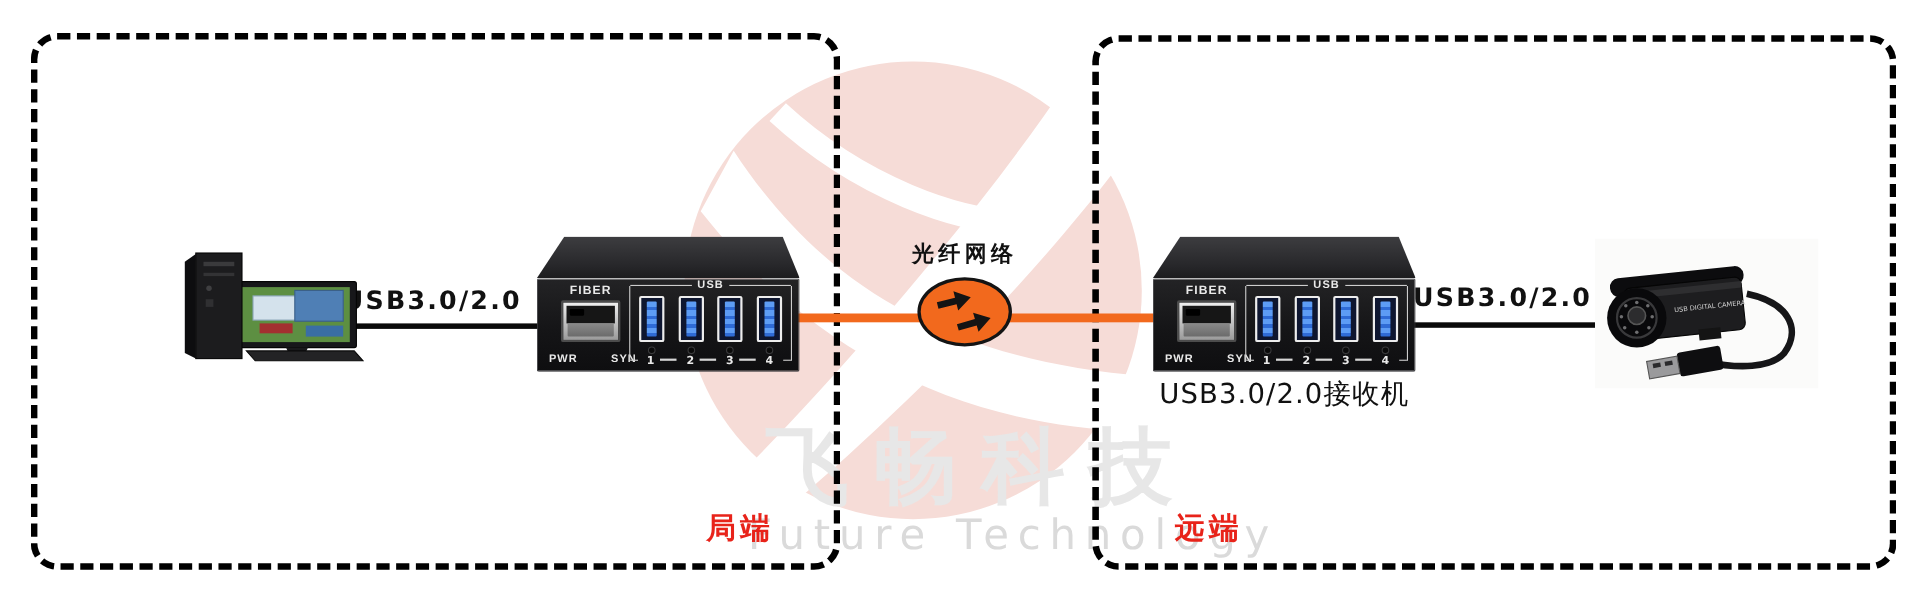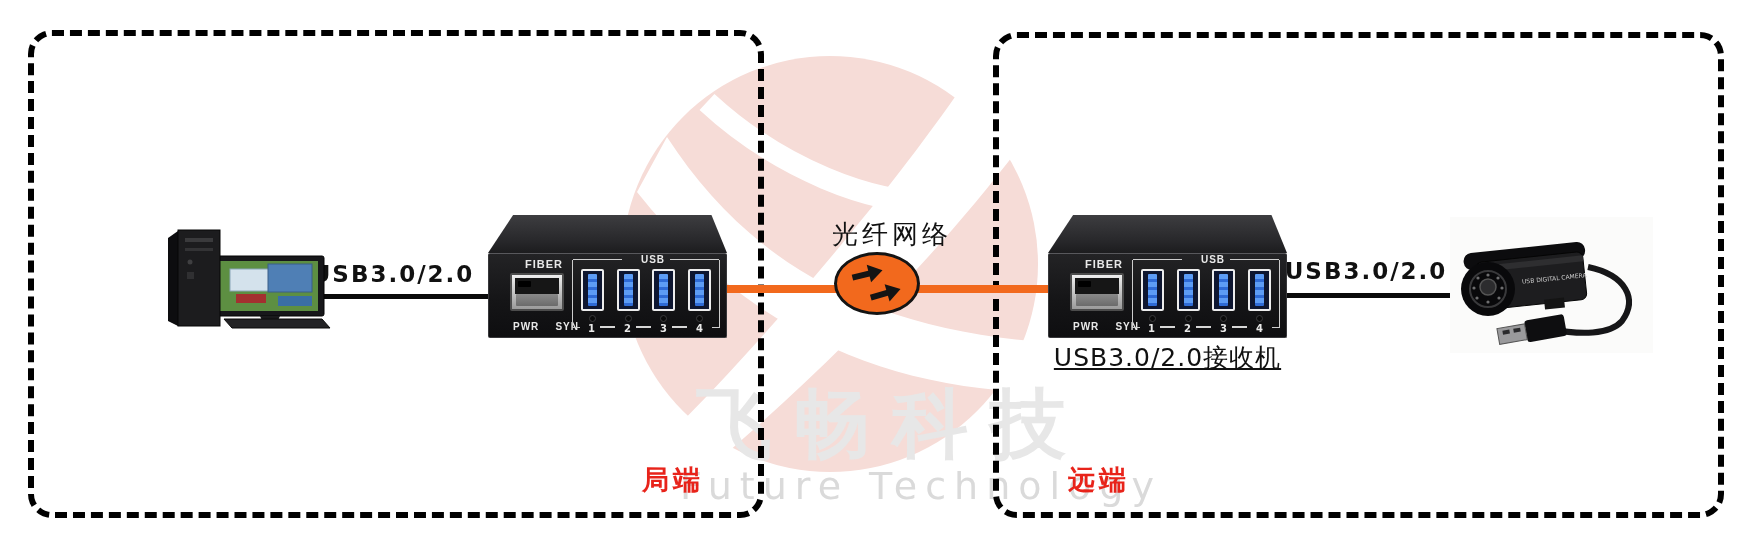--- a/index.html
+++ b/index.html
@@ -40,39 +40,39 @@
   .node-label {
     z-index:4; font-size:25px; color:#111; letter-spacing:1px;
     text-align:center; white-space:nowrap; font-weight:bold;
   }
 
   
   .fiber-ellipse {
     left:834px; top:252px; width:86px; height:63px; border-radius:50%;
     border:3px solid #141414; z-index:4; box-sizing:border-box;
   }
-  .fiber-label { left:802px; top:217px; width:150px; font-size:26px; font-weight:normal;
-    letter-spacing:4px; text-align:right; z-index:4; }
+  .fiber-label { left:802px; top:217px; width:150px; font-size:20px; font-weight:bold;
+    letter-spacing:4px; text-align:center; z-index:4; }
 
   
   .device { width:239px; height:123px; z-index:4; }
   .device-top {
     position:absolute; left:0; top:0; width:239px; height:38px;
     background:linear-gradient(180deg,#3d3d40 0%,#27272a 70%,#1c1c1e 100%);
     clip-path:polygon(10.5% 0, 93.5% 0, 100% 100%, 0 100%);
   }
   .device-face {
     position:absolute; left:0; top:38px; width:239px; height:85px;
     background:linear-gradient(180deg,#232325 0%,#151517 55%,#0e0e10 100%);
     border:1px solid #37373a; border-top:1px solid #58585c; box-sizing:border-box;
     border-radius:2px;
   }
   .fiber-sec { position:absolute; left:12px; top:4px; width:72px; text-align:center; }
   .panel-txt { color:#e9e9e9; font-size:11px; font-weight:bold; letter-spacing:1px;
-    font-family:"Liberation Sans","DejaVu Sans",sans-serif;margin-left:14px; }
+    font-family:"Liberation Sans","DejaVu Sans",sans-serif; }
   .sfp {
     position:relative; margin:3px auto 0; width:54px; height:38px;
     background:linear-gradient(180deg,#efefef,#9a9a9a); border:2px solid #4c4c4c;
     border-radius:2px; box-sizing:border-box;
   }
   .sfp-cavity { position:absolute; left:3px; top:3px; right:3px; height:16px; background:#161616; }
   .sfp-slot { position:absolute; left:6px; top:6px; width:13px; height:6px; background:#000; border-radius:1px; }
   .sfp-latch { position:absolute; left:4px; bottom:3px; right:4px; height:12px;
     background:linear-gradient(180deg,#8a8a8a,#6b6b6b); border-radius:1px; }
   .pwr-row { position:absolute; left:10px; bottom:5px; width:80px; display:flex; justify-content:space-between; }
@@ -269,21 +269,21 @@
         <div class="port-num pn1">1</div>
         <div class="port-num pn2">2</div>
         <div class="port-num pn3">3</div>
         <div class="port-num pn4">4</div>
         <div class="numdash nd1"></div>
           <div class="numdash nd2"></div>
           <div class="numdash nd3"></div>
       </div>
     </div>
   </div>
-  <div class="abs node-label" style="left:1048px; top:341px; width:239px; font-weight:normal;text-decoration:underline;">USB3.0/2.0接收机</div>
+  <div class="abs node-label" style="left:1048px; top:341px; width:239px; font-weight:normal;">USB3.0/2.0接收机</div>
 
   <div class="abs black-line" style="left:1283px; top:293px; width:168px;"></div>
   <div class="abs link-label" style="left:1276px; top:258px; width:180px;">USB3.0/2.0</div>
 
   <div class="abs photo photo-bg" style="left:1450px; top:217px; width:203px; height:136px;">
     <svg width="203" height="136" viewBox="0 0 203 136">
       <path d="M138,50 C176,58 188,82 172,104 C160,118 130,118 100,112" stroke="#161618" stroke-width="6" fill="none"></path>
       <g transform="rotate(-6 80 64)">
         <rect x="16" y="30" width="122" height="17" rx="8" fill="#0c0c0e"></rect>
         <rect x="28" y="40" width="107" height="48" rx="6" fill="#1d1d1f" stroke="#050505"></rect>

